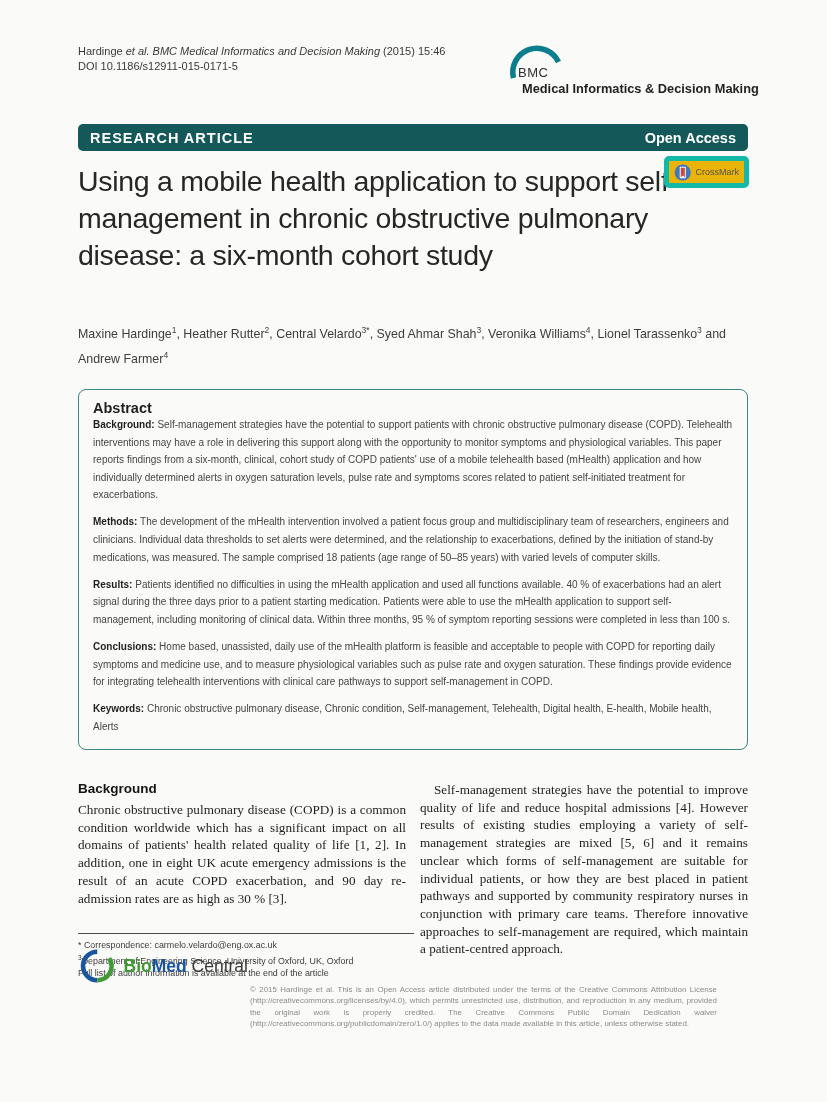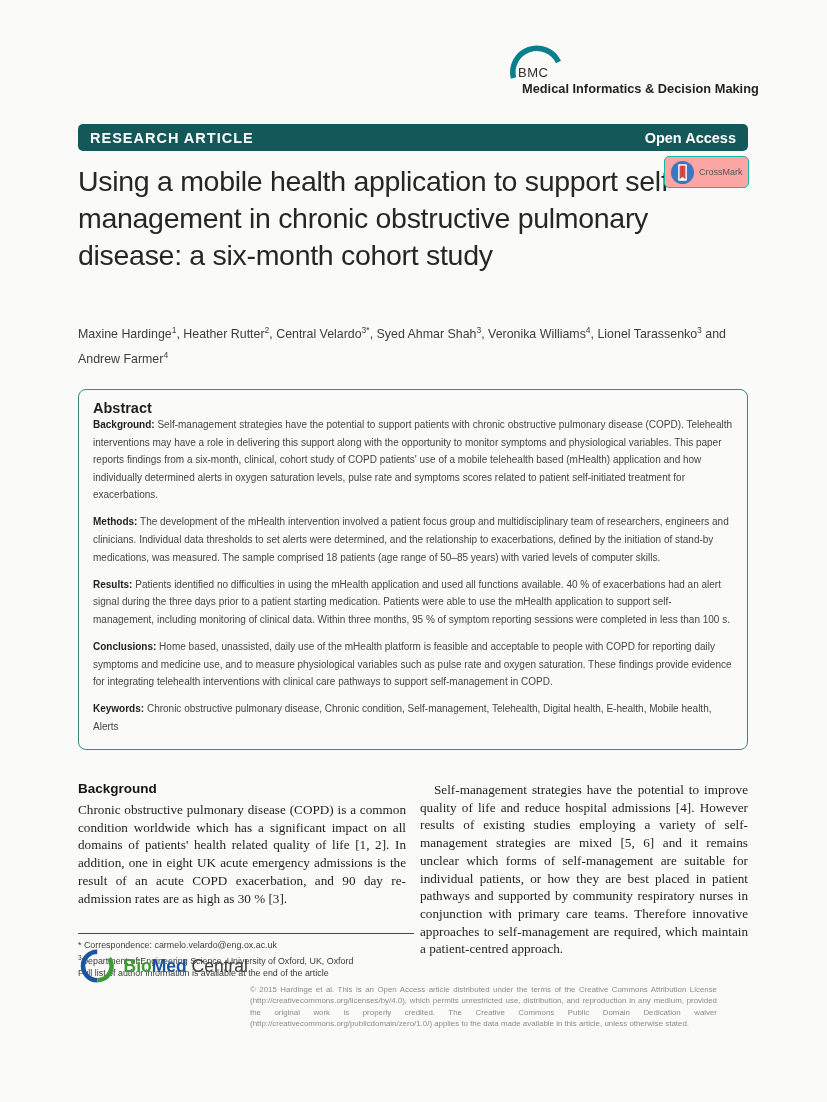--- a/index.html
+++ b/index.html
@@ -19,21 +19,21 @@
   
   #banner { position:absolute; left:78px; top:124px; width:670px; height:27px;
     border-radius:5px; display:flex; justify-content:space-between; align-items:center;
     padding:0 12px; }
   #banner .b-left { color:#fff; font-weight:bold; font-size:14.5px; letter-spacing:1px; }
   #banner .b-right { color:#fff; font-weight:bold; font-size:14.5px; }
   
   #title { position:absolute; left:78px; top:163px; width:608px; font-size:28.5px;
     line-height:37px; font-weight:400; color:#262626; letter-spacing:-0.3px; }
   #crossmark { position:absolute; left:664px; top:156px; width:85px; height:32px;
-    background:#fca5a5; border:1px solid #14b8a6; border-radius:5px; display:flex; align-items:center;
+    background:#eab308; border:5px solid #14b8a6; border-radius:5px; display:flex; align-items:center;
     gap:4px; padding:0 5px; cursor:pointer; }
   #crossmark .cm-label { font-size:9px; color:#555; }
   
   #authors { position:absolute; left:78px; top:320px; width:672px; font-size:12.4px;
     line-height:21px; color:#3d3d3d; }
   #authors sup { font-size:8.5px; }
   
   #abstract-box { position:absolute; left:78px; top:389px; width:670px;
     border:1.3px solid #3c8684; border-radius:8px; padding:10px 14px 4px 14px; background:#fafaf8; }
   #abstract-box h2 { font-size:14.5px; font-weight:bold; color:#1f1f1f; }
@@ -59,20 +59,24 @@
   #biomed-logo .med { font-weight:bold; }
   #biomed-logo .central { color:#3c3c3c; }
   #copyright { position:absolute; left:250px; top:984px; width:467px; font-size:7.9px;
     line-height:11.3px; color:#8b8b8b; text-align:justify; }
 </style>
 </head>
 <body>
 
 <div id="page">
 
+  <div id="citation">
+    <div><span>Hardinge </span><span class="ital">et al. BMC Medical Informatics and Decision Making</span><span> (2015) 15:46</span></div>
+    <div>DOI 10.1186/s12911-015-0171-5</div>
+  </div>
 
   <div id="banner" style="background:#14585a;">
     <span class="b-left">RESEARCH ARTICLE</span>
     <span class="b-right">Open Access</span>
   </div>
 
   <div id="bmc-logo">
     <svg width="62" height="50" viewBox="0 0 62 50">
       <path d="M8.5 40 A 24 24 0 0 1 53.5 24" fill="none" stroke="#0a7e8c" stroke-width="5.5"></path>
     </svg>

